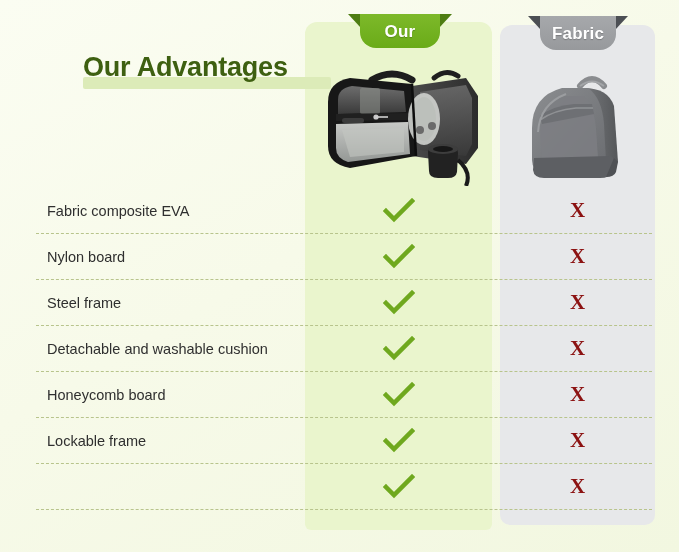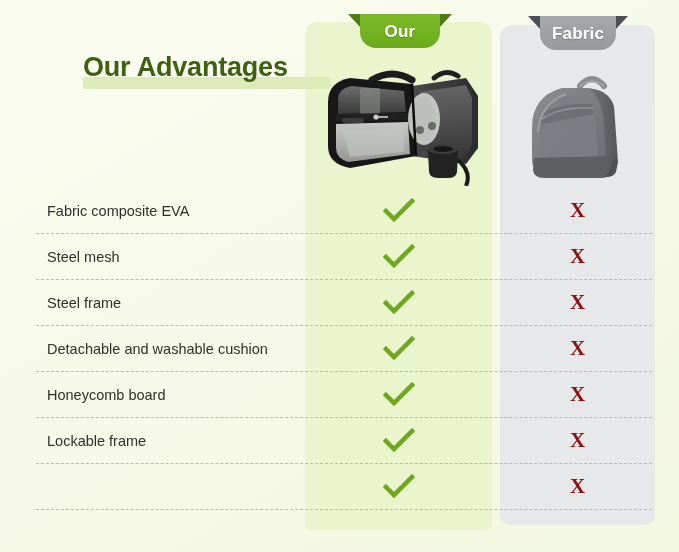--- a/index.html
+++ b/index.html
@@ -292,21 +292,21 @@
         <svg class="check-ico" width="32" height="26" viewBox="0 0 32 26">
           <path d="M3 13 L11 21 L29 3" stroke="#6fa81e" stroke-width="4.5" fill="none" stroke-linecap="square"></path>
         </svg>
       </span>
       <span class="mark others">
         <span class="x-mark">X</span>
       </span>
     </div>
 
     <div class="row">
-      <span class="row-label">Steel mesh</span>
+      <span class="row-label">Nylon board</span>
       <span class="mark ours">
         <svg class="check-ico" width="32" height="26" viewBox="0 0 32 26">
           <path d="M3 13 L11 21 L29 3" stroke="#6fa81e" stroke-width="4.5" fill="none" stroke-linecap="square"></path>
         </svg>
       </span>
       <span class="mark others">
         <span class="x-mark">X</span>
       </span>
     </div>
 

